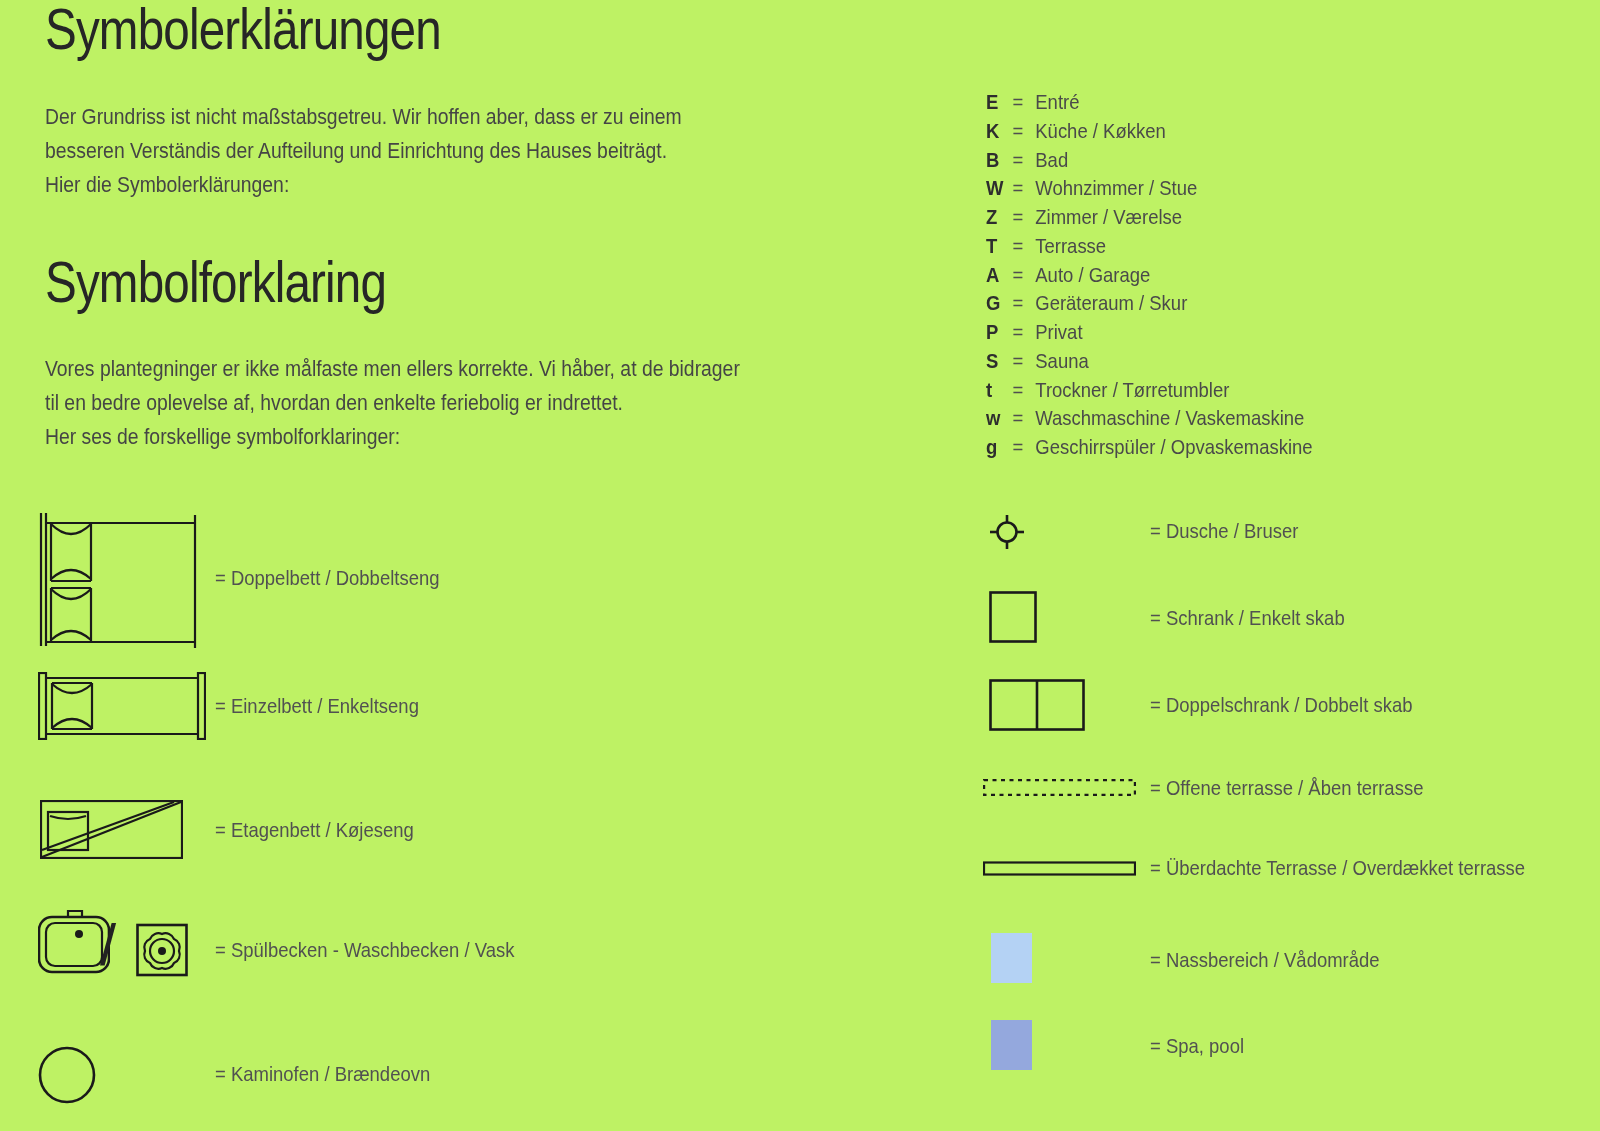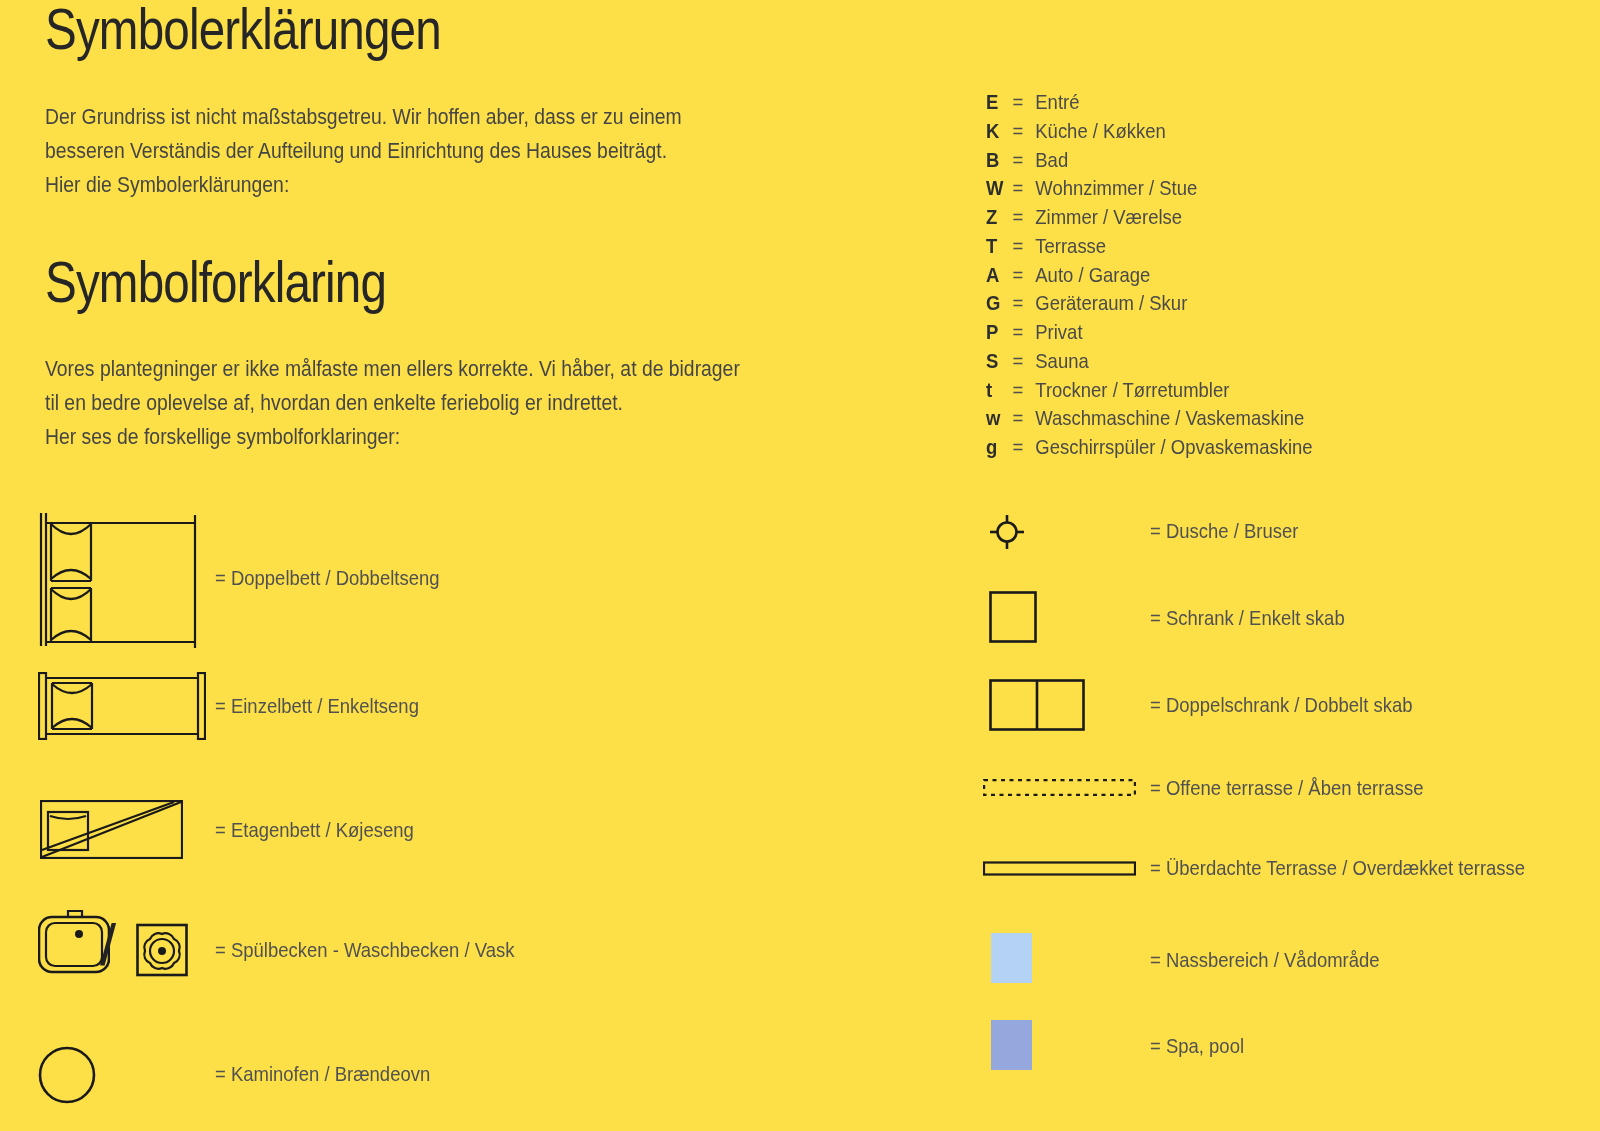--- a/index.html
+++ b/index.html
@@ -1,16 +1,16 @@
 <!DOCTYPE html>
 <html><head>
 <meta charset="utf-8">
 <style>
   html,body{margin:0;padding:0;background:#fff;}
-  .page{position:relative;width:1600px;height:1131px;background:#fde047;overflow:hidden;
+  .page{position:relative;width:1600px;height:1131px;background:#bef264;overflow:hidden;
         font-family:"Liberation Sans", sans-serif;color:#2b2b2b;}
   .h{position:absolute;left:45px;margin:0;font-size:58px;font-weight:400;color:#262626;
      line-height:64px;letter-spacing:-1px;white-space:nowrap;
      transform:scaleX(0.82);transform-origin:0 0;}
   .para{position:absolute;left:45px;margin:0;font-size:22px;line-height:34px;color:#454545;
         white-space:pre-line;transform:scaleX(0.88);transform-origin:0 0;}
   .abbr{position:absolute;left:986px;top:88px;font-size:21px;line-height:28.75px;
         transform:scaleX(0.88);transform-origin:0 0;}
   .abbr-row{display:flex;}
   .abbr-letter{width:30px;font-weight:700;color:#2e2e2e;}

